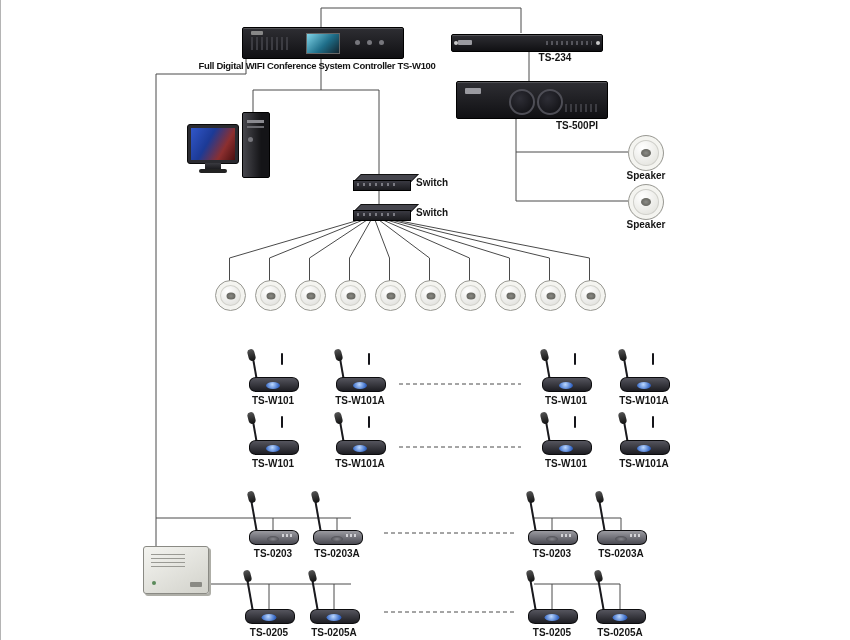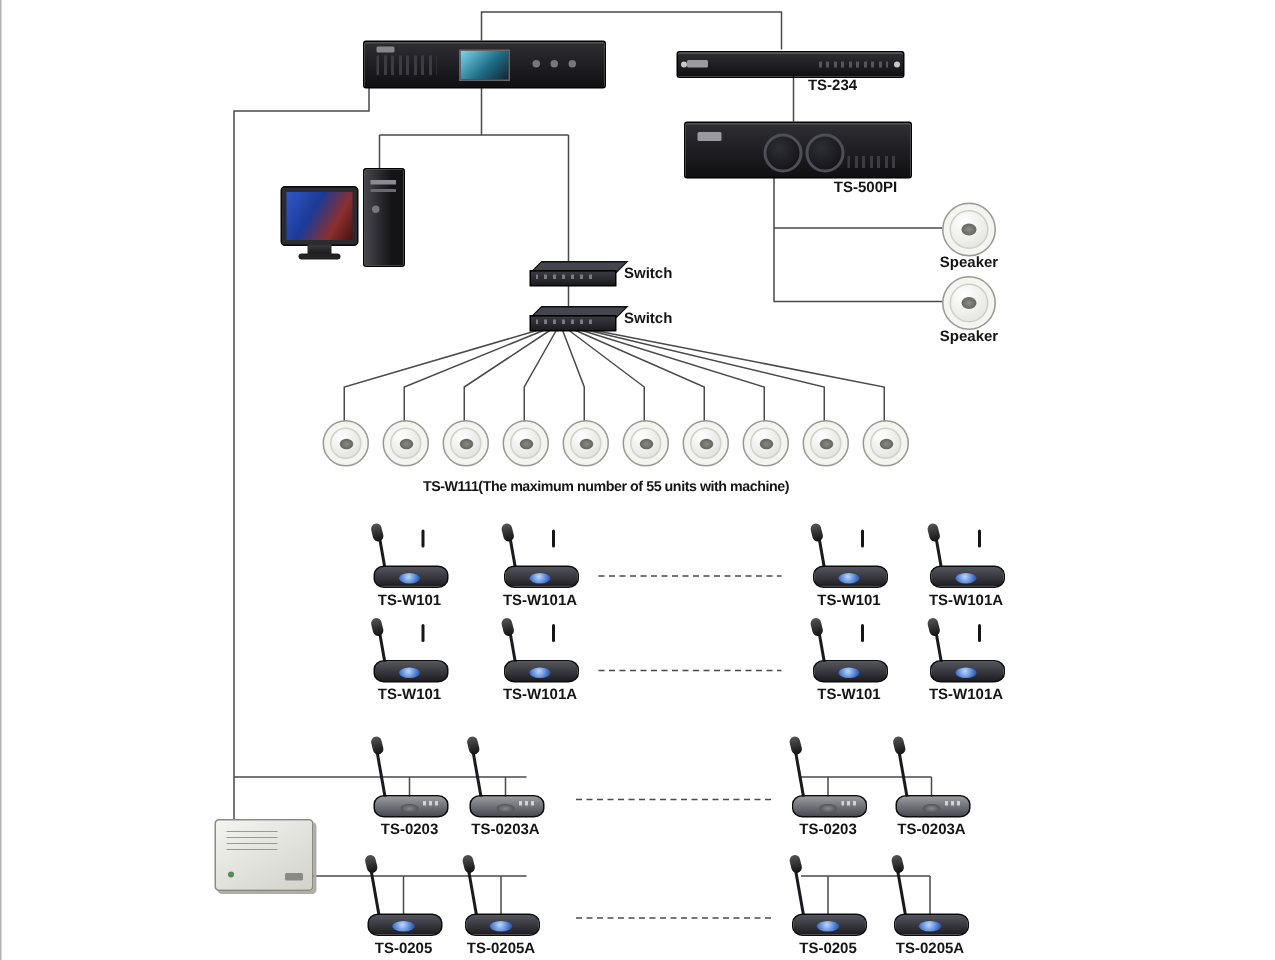--- a/index.html
+++ b/index.html
@@ -138,20 +138,21 @@
   </svg>
 
   <div class="rack ctrl">
     <i class="brand"></i>
     <i class="vents"></i>
     <i class="scr"></i>
     <i class="k k1"></i>
     <i class="k k2"></i>
     <i class="k k3"></i>
   </div>
+  <div class="lbl lbl-small" style="left:156px;top:61px;width:320px;">Full Digital WIFI Conference System Controller TS-W100</div>
 
   <div class="rack r234">
     <i class="screwL"></i>
     <i class="brand"></i>
     <i class="vents"></i>
     <i class="screwR"></i>
   </div>
   <div class="lbl" style="left:494px;top:52px;width:120px;">TS-234</div>
 
   <div class="rack amp">
@@ -194,21 +195,20 @@
   <div class="wifi" style="left:214px;top:280px;"></div>
   <div class="wifi" style="left:254px;top:280px;"></div>
   <div class="wifi" style="left:294px;top:280px;"></div>
   <div class="wifi" style="left:334px;top:280px;"></div>
   <div class="wifi" style="left:374px;top:280px;"></div>
   <div class="wifi" style="left:414px;top:280px;"></div>
   <div class="wifi" style="left:454px;top:280px;"></div>
   <div class="wifi" style="left:494px;top:280px;"></div>
   <div class="wifi" style="left:534px;top:280px;"></div>
   <div class="wifi" style="left:574px;top:280px;"></div>
-  <div class="lbl lbl-small" style="left:240px;top:320px;width:326px;">TS-W111(The maximum number of 55 units with machine)</div>
 
   <div class="mic w101" style="left:242px;top:348px;">
       <i class="neck"></i>
       <i class="head"></i>
       <i class="ant"></i>
       <i class="base"></i>
       <i class="scr"></i>
     </div>
   <div class="mic w101" style="left:329px;top:348px;">
       <i class="neck"></i>

